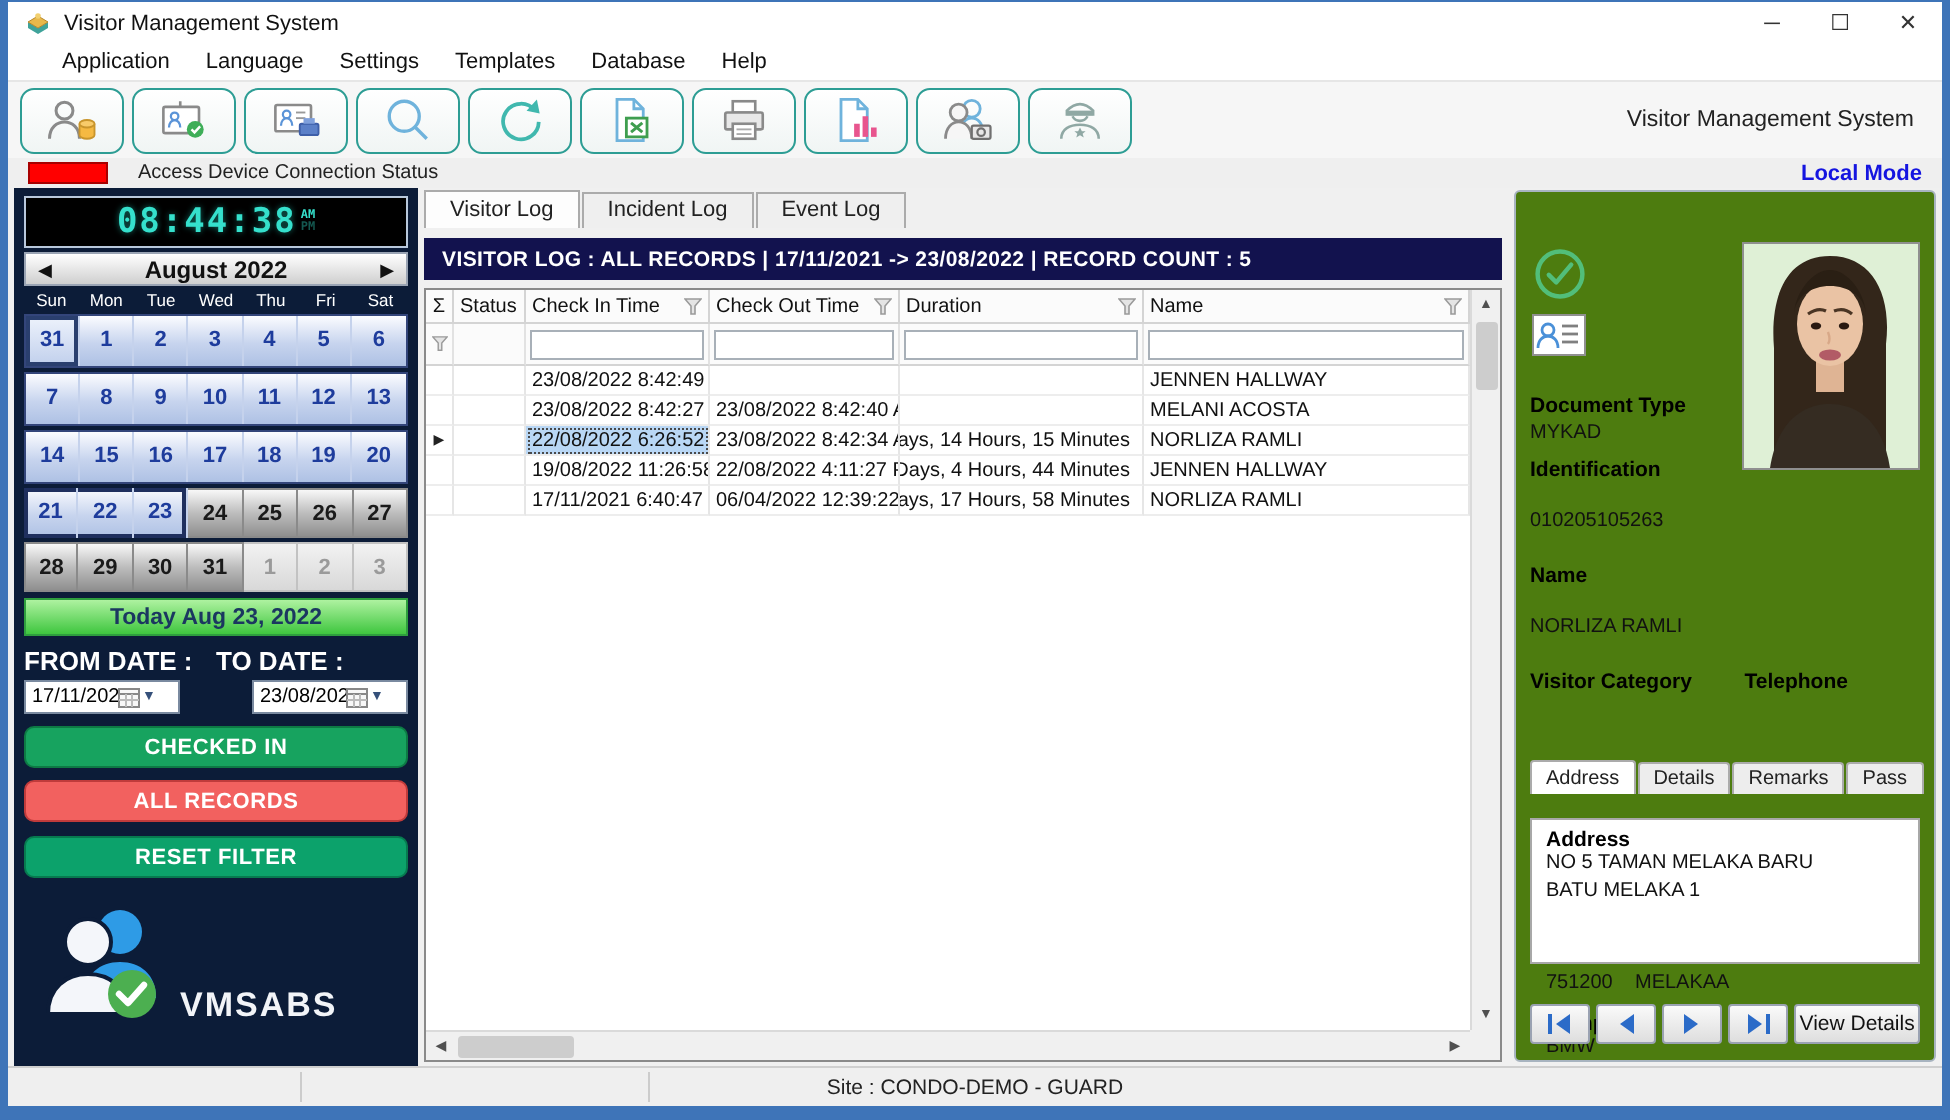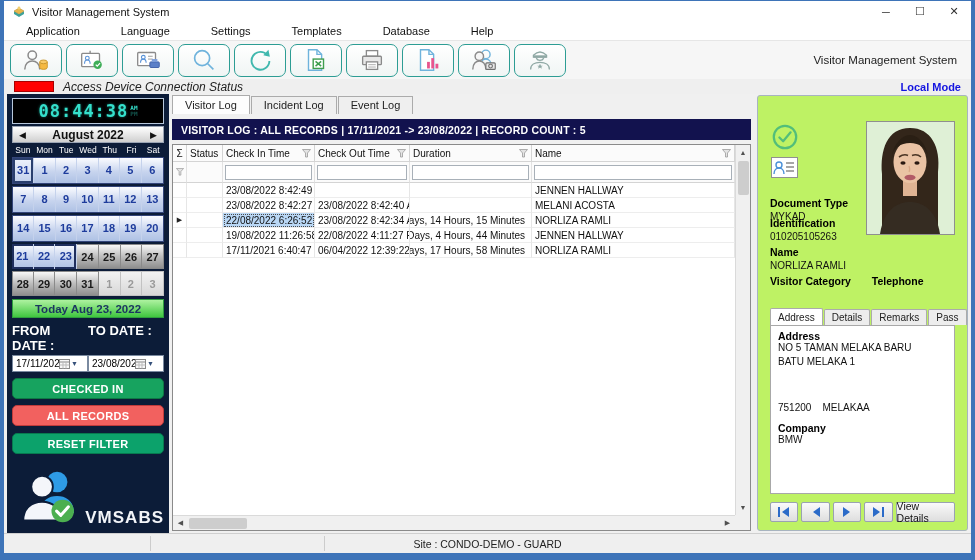--- a/index.html
+++ b/index.html
@@ -9,36 +9,36 @@
     display:flex;flex-direction:column;overflow:hidden;}
   
   .titlebar{height:21px;background:#FFFFFF;display:flex;align-items:center;flex:none;}
   .titlebar .app-ico{margin:0 6px 0 8px;display:flex;}
   .titlebar .ttl{font-size:11px;color:#111;}
   .win-ctrls{margin-left:auto;display:flex;height:100%;}
   .win-btn{width:34px;height:100%;display:flex;align-items:center;justify-content:center;
     font-size:11px;color:#333;}
   
   .menubar{height:19px;background:#FFFFFF;display:flex;align-items:center;flex:none;
-    font-size:11px;color:#111;border-bottom:1px solid #E6E6E6;padding-left:13px;gap:23px;}
+    font-size:11px;color:#111;border-bottom:1px solid #E6E6E6;padding-left:18px;}
   .menu-item{padding:0 9px;height:100%;display:flex;align-items:center;}
   
   .toolbar{height:38px;background:#F6F6F6;display:flex;align-items:center;flex:none;padding:0 6px;}
   .tb-btn{width:52px;height:33px;border:1px solid #2D9D94;border-radius:7px;margin-right:4px;
     background:linear-gradient(#FFFFFF,#F0F5F4);display:flex;align-items:center;justify-content:center;}
   .tb-title{margin-left:auto;margin-right:8px;font-size:11.5px;color:#222;}
   
   .connstrip{height:15px;background:#EFEFEF;display:flex;align-items:center;flex:none;}
   .conn-led{width:40px;height:11px;background:#FF0000;border:1px solid #A80000;margin-left:10px;}
-  .conn-lbl{font-size:12px;color:#222;margin-left:9px;font-style:italic;}
+  .conn-lbl{font-size:10px;color:#222;margin-left:15px;}
   .local-mode{margin-left:auto;margin-right:10px;font-size:11px;font-weight:bold;color:#1414E0;}
   
   .content{flex:1;display:flex;min-height:0;padding:0 0 0 3px;}
   
-  .sidebar{width:162px;flex:none;background:#0C1C38;padding:4px 5px;display:flex;flex-direction:column;}
+  .sidebar{width:202px;flex:none;background:#0C1C38;padding:4px 5px;display:flex;flex-direction:column;}
   .clockbox{height:26px;background:#000;border:1px solid #B8C8DC;display:flex;align-items:center;
     justify-content:center;margin-bottom:2px;}
   .clock-time{font-family:"DejaVu Sans Mono",monospace;font-weight:bold;font-size:17px;
     color:#35E0CC;letter-spacing:1px;text-shadow:0 0 3px #136e64;}
   .ampm{display:flex;flex-direction:column;margin-left:2px;line-height:6px;}
   .ampm span{font-size:6px;font-family:"DejaVu Sans Mono",monospace;font-weight:bold;}
   .am-on{color:#35E0CC;} .pm-off{color:#145850;}
   .cal-hdr{height:17px;background:linear-gradient(#FFFFFF,#CFCFCF);display:flex;align-items:center;
     justify-content:space-between;padding:0 6px;border:1px solid #9AA4B4;}
   .cal-hdr .mon{font-size:12px;font-weight:bold;color:#111;}
@@ -109,22 +109,22 @@
     flex-direction:column;align-items:center;}
   .hscroll{height:15px;flex:none;background:#F0F0F0;border-top:1px solid #DADADA;display:flex;
     align-items:center;}
   .sc-arrow{width:15px;height:15px;display:flex;align-items:center;justify-content:center;
     font-size:7px;color:#505050;flex:none;}
   .vthumb{width:11px;height:34px;background:#CDCDCD;border-radius:2px;margin-top:1px;}
   .hthumb{width:58px;height:11px;background:#CDCDCD;border-radius:2px;margin-left:1px;}
   .vspacer{flex:1;} .hspacer{flex:1;}
   .corner{width:15px;height:15px;background:#F0F0F0;flex:none;}
   
-  .detail{width:211px;flex:none;background:#bef264;border:1px solid #A8B4C0;border-radius:3px;
-    margin:1px 3px 2px 3px;padding:5px 12px;display:flex;flex-direction:column;position:relative;}
+  .detail{width:211px;flex:none;background:#4d7c0f;border:1px solid #A8B4C0;border-radius:3px;
+    margin:1px 3px 2px 3px;padding:5px 7px;display:flex;flex-direction:column;position:relative;gap:12px;}
   .d-top{position:relative;height:112px;flex:none;}
   .chk-ico{position:absolute;left:1px;top:22px;}
   .idc-ico{position:absolute;left:1px;top:56px;}
   .photo{position:absolute;right:0;top:20px;width:89px;height:114px;border:1px solid #8F8F8F;
     background:#DFF0D6;z-index:2;}
   .fld-l{font-size:10.5px;font-weight:bold;color:#000;margin-top:4px;}
   .fld-v{font-size:10px;color:#111;margin-top:2px;min-height:11px;}
   .two-col{display:grid;grid-template-columns:55% 45%;}
   .d-tabs{display:flex;margin-top:8px;font-size:10px;color:#222;align-items:flex-end;flex:none;}
   .d-tab{padding:2px 7px;border:1px solid #ABABAB;border-bottom:none;background:#EDEDED;margin-right:1px;

